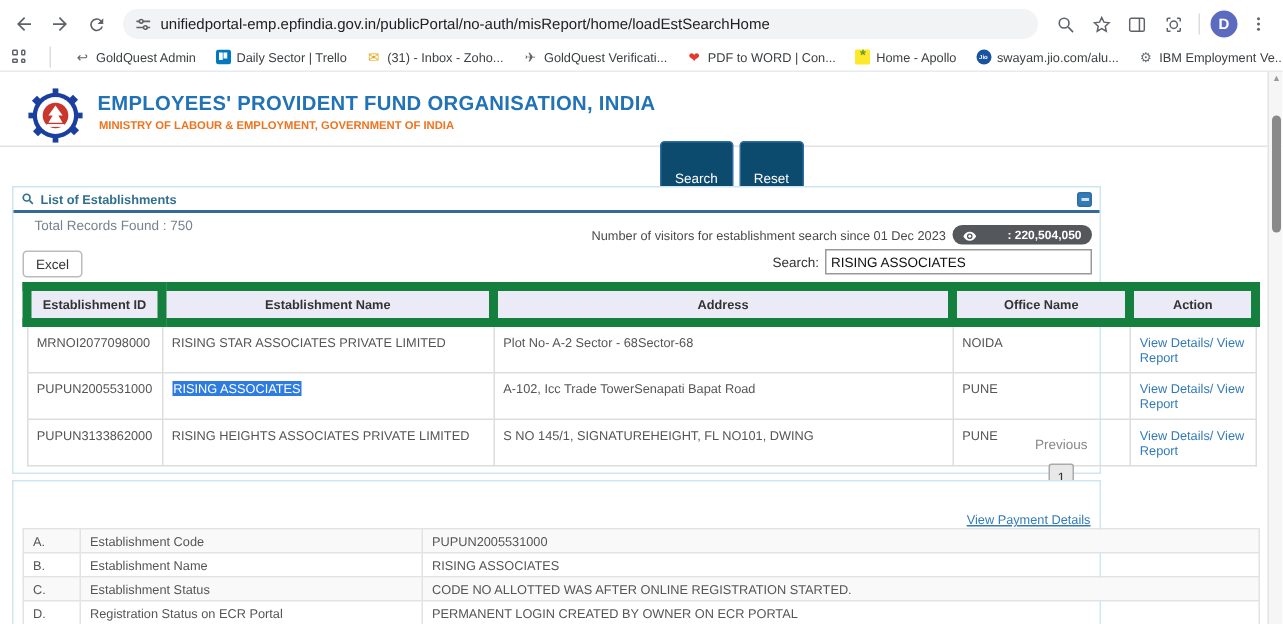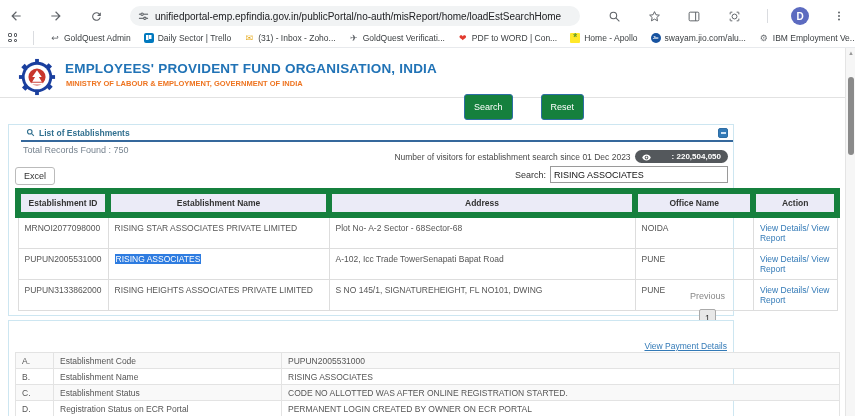--- a/index.html
+++ b/index.html
@@ -1,21 +1,21 @@
 <!DOCTYPE html>
 <html><head>
 <meta charset="utf-8">
 <style>
   * { margin:0; padding:0; box-sizing:border-box; }
   html,body { width:855px; height:416px; overflow:hidden; background:#fff;
     font-family:"Liberation Sans", sans-serif; }
 
   
   .toolbar { position:absolute; left:0; top:0; width:855px; height:28px; background:#fff;
-    display:flex; align-items:center; padding:16px 6px; gap:20px; }
+    display:flex; align-items:center; padding:16px 6px; gap:4px; }
   .tbtn { width:20px; height:20px; display:flex; align-items:center; justify-content:center;
     border-radius:50%; flex:0 0 auto; }
   .omnibox { flex:1 1 auto; height:20px; background:#f1f3f4; border-radius:10px;
     display:flex; align-items:center; padding:0 8px; gap:6px; min-width:0; margin:0 4px; }
   .url-text { font-size:10px; color:#202124; white-space:nowrap; overflow:hidden; }
   .divider-v { width:1px; height:14px; background:#dadce0; margin:0 3px; flex:0 0 auto; }
   .avatar { width:18px; height:18px; border-radius:50%; background:#5c6bc0; color:#fff;
     font-size:10px; font-weight:bold; display:flex; align-items:center; justify-content:center; flex:0 0 auto; }
 
   .bookmarks { position:absolute; left:0; top:28px; width:855px; height:20px; background:#fff;
@@ -42,24 +42,24 @@
 
   
   .page { position:absolute; left:0; top:48px; width:855px; height:368px; background:#fff; overflow:hidden; }
 
   .epfo-logo { position:absolute; left:18px; top:10px; width:38px; height:38px; }
   .org-title { position:absolute; left:65px; top:13px; font-size:13.5px; font-weight:bold; color:#2173b6; letter-spacing:0.2px; }
   .org-subtitle { position:absolute; left:66px; top:31px; font-size:7.5px; font-weight:bold; color:#ee7420; }
   .head-rule { position:absolute; left:0; top:49px; width:855px; height:1px; background:#e2e2e2; }
 
   .form-btns { position:absolute; left:440px; top:46px; display:flex; gap:4px; }
-  .btn-blue { background:#15803d; border:1px solid #2e6da4; color:#fff; font-size:9px;
-    padding:7px 9px; border-radius:3px; font-family:inherit;margin-left:24px; }
-
-  .panel { position:absolute; left:8px; width:726px; background:#fff; border:1px solid #cde6f1;padding-left:12px; }
+  .btn-blue { background:#0c4a6e; border:1px solid #2e6da4; color:#fff; font-size:9px;
+    padding:19px 9px; border-radius:3px; font-family:inherit; }
+
+  .panel { position:absolute; left:8px; width:726px; background:#fff; border:1px solid #cde6f1; }
   .panel-head { height:17px; display:flex; align-items:center; justify-content:space-between;
     padding:0 5px; border-bottom:2px solid #35689c; }
   .panel-title { font-size:8.5px; font-weight:bold; color:#31708f; display:flex; align-items:center; gap:4px; }
   .collapse-btn { width:10px; height:10px; background:#337ab7; border:1px solid #2e6da4; border-radius:2px;
     display:flex; align-items:center; justify-content:center; }
   .collapse-btn i { display:block; width:5px; height:2px; background:#cfe3f5; }
 
   .panel1 { top:76px; height:192px; }
   .total-rec { position:absolute; left:14px; top:20px; font-size:9px; color:#76838f; }
   .visitors { position:absolute; right:5px; top:25px; display:flex; align-items:center; gap:4px; }

